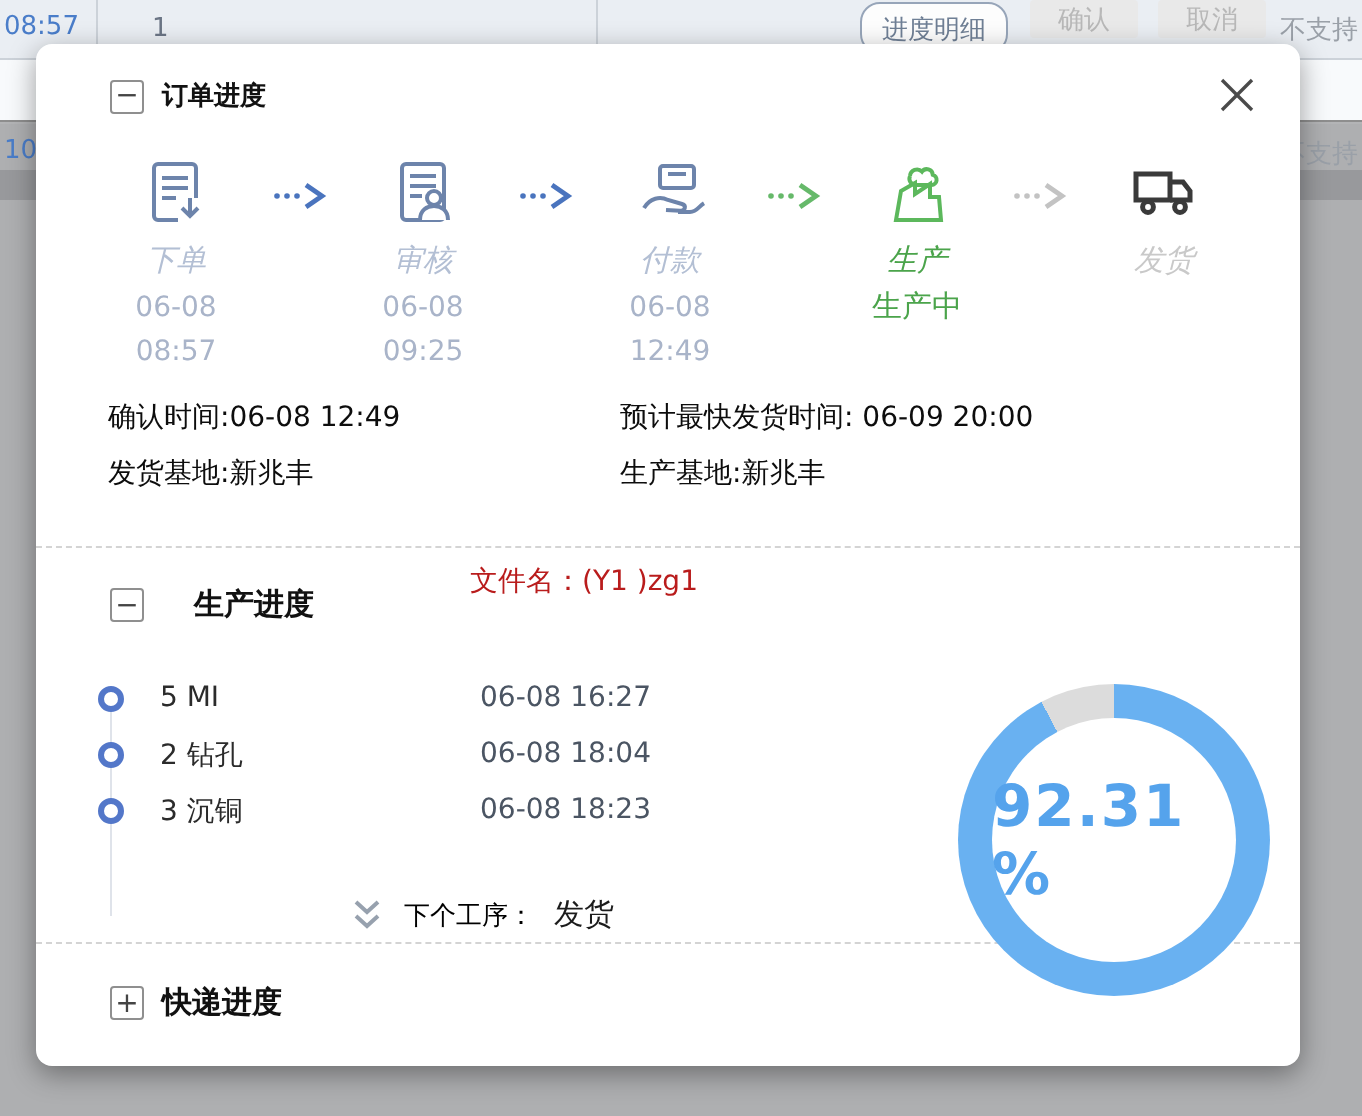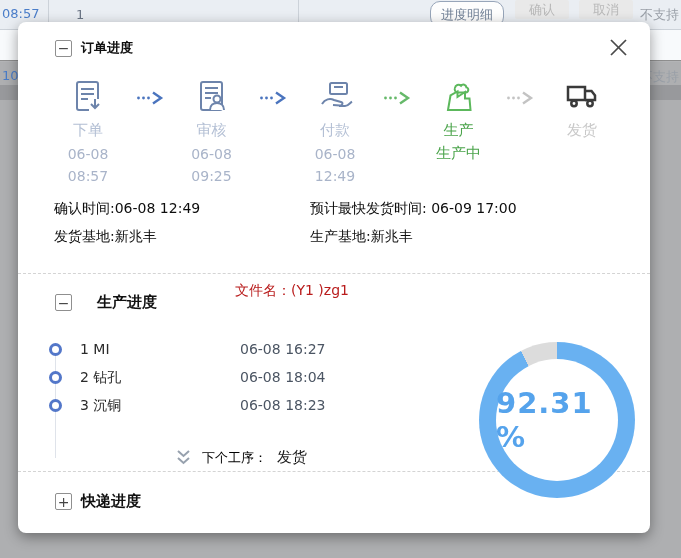--- a/index.html
+++ b/index.html
@@ -36,21 +36,21 @@
     display:flex; align-items:center; justify-content:center;
     font-size:14px; line-height:1; color:#444; background:#fff; cursor:pointer; }
   .modal-title { margin-left:9px; font-size:13px; font-weight:bold; color:#111; }
   .close-btn { position:absolute; right:20px; top:13px; width:24px; height:24px;
     display:flex; align-items:center; justify-content:center; cursor:pointer; background:none; border:none; }
 
   
   .steps { display:flex; align-items:flex-start; padding:0 26px 0 28px; margin-top:20px; }
   .step { width:84px; text-align:center; }
   .step .sicon { display:block; margin:0 auto; height:40px; }
-  .step .slabel { font-size:15px; margin-top:4px; }
+  .step .slabel { font-size:15px; margin-top:4px;font-style:italic; }
   .step .ssub   { font-size:15px; margin-top:4px; }
   .step .sdate, .step .stime { font-size:14px; margin-top:6px; }
   .step.done  { color:#b3bfd4; }
   .step.done .sicon { color:#6d84ab; }
   .step.done .sdate, .step.done .stime { color:#a9b4c9; }
   .step.active { color:#4ba44b; }
   .step.active .sicon { color:#5cb85c; }
   .step.pending { color:#c9c9c9; }
   .step.pending .sicon { color:#3a3a3a; }
   .arrow { flex:1; display:flex; justify-content:center; margin-top:14px; }
@@ -234,38 +234,38 @@
           <circle cx="11" cy="26.5" r="2.7"></circle>
           <circle cx="27" cy="26.5" r="2.7"></circle>
         </svg>
       </span>
       <div class="slabel">发货</div>
     </div>
   </div>
 
   <div class="info">
     <span>确认时间:06-08 12:49</span>
-    <span>预计最快发货时间: 06-09 17:00</span>
+    <span>预计最快发货时间: 06-09 20:00</span>
     <span>发货基地:新兆丰</span>
     <span>生产基地:新兆丰</span>
   </div>
 
   <div class="divider d1"></div>
 
   <div class="prod-header">
     <span class="boxtoggle">−</span>
     <span class="prod-title">生产进度</span>
   </div>
   <span class="file-name">文件名：(Y1 )zg1</span>
 
   <div class="timeline">
     <div class="tl-line"></div>
     <div class="tl-row">
       <span class="tl-dot"></span>
-      <span class="tl-name">1 MI</span>
+      <span class="tl-name">5 MI</span>
       <span class="tl-time">06-08 16:27</span>
     </div>
     <div class="tl-row">
       <span class="tl-dot"></span>
       <span class="tl-name">2 钻孔</span>
       <span class="tl-time">06-08 18:04</span>
     </div>
     <div class="tl-row">
       <span class="tl-dot"></span>
       <span class="tl-name">3 沉铜</span>

